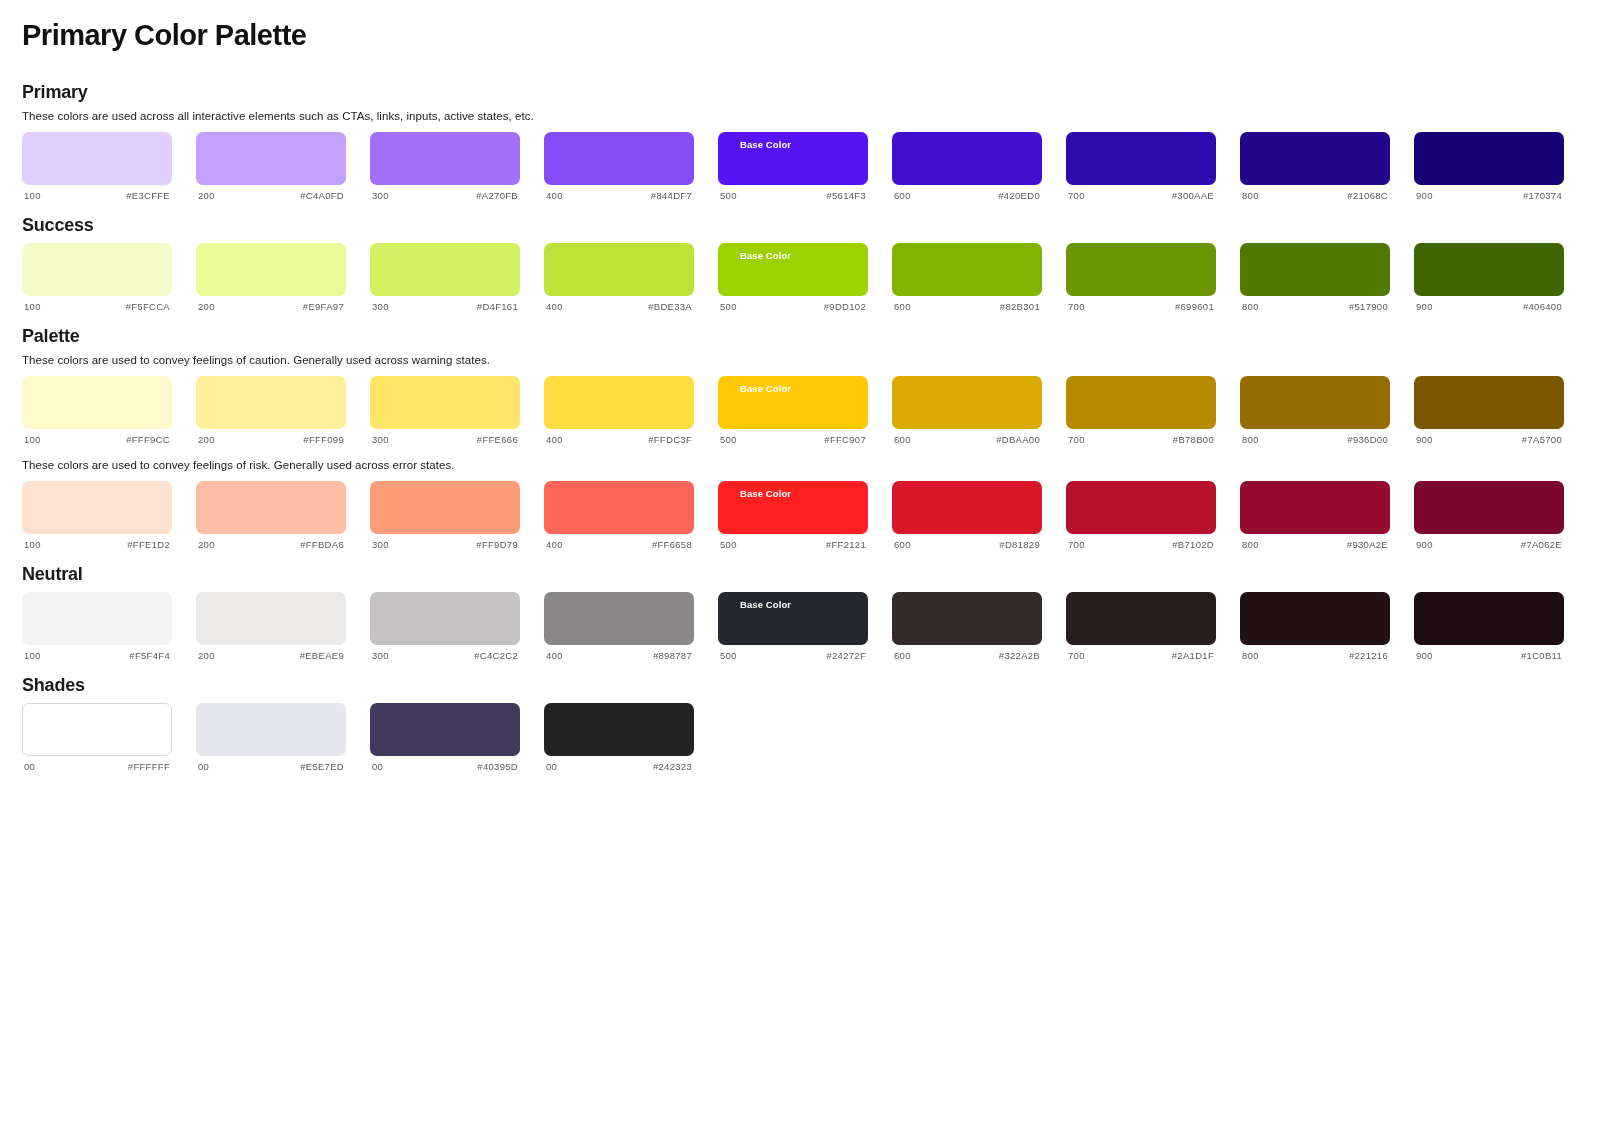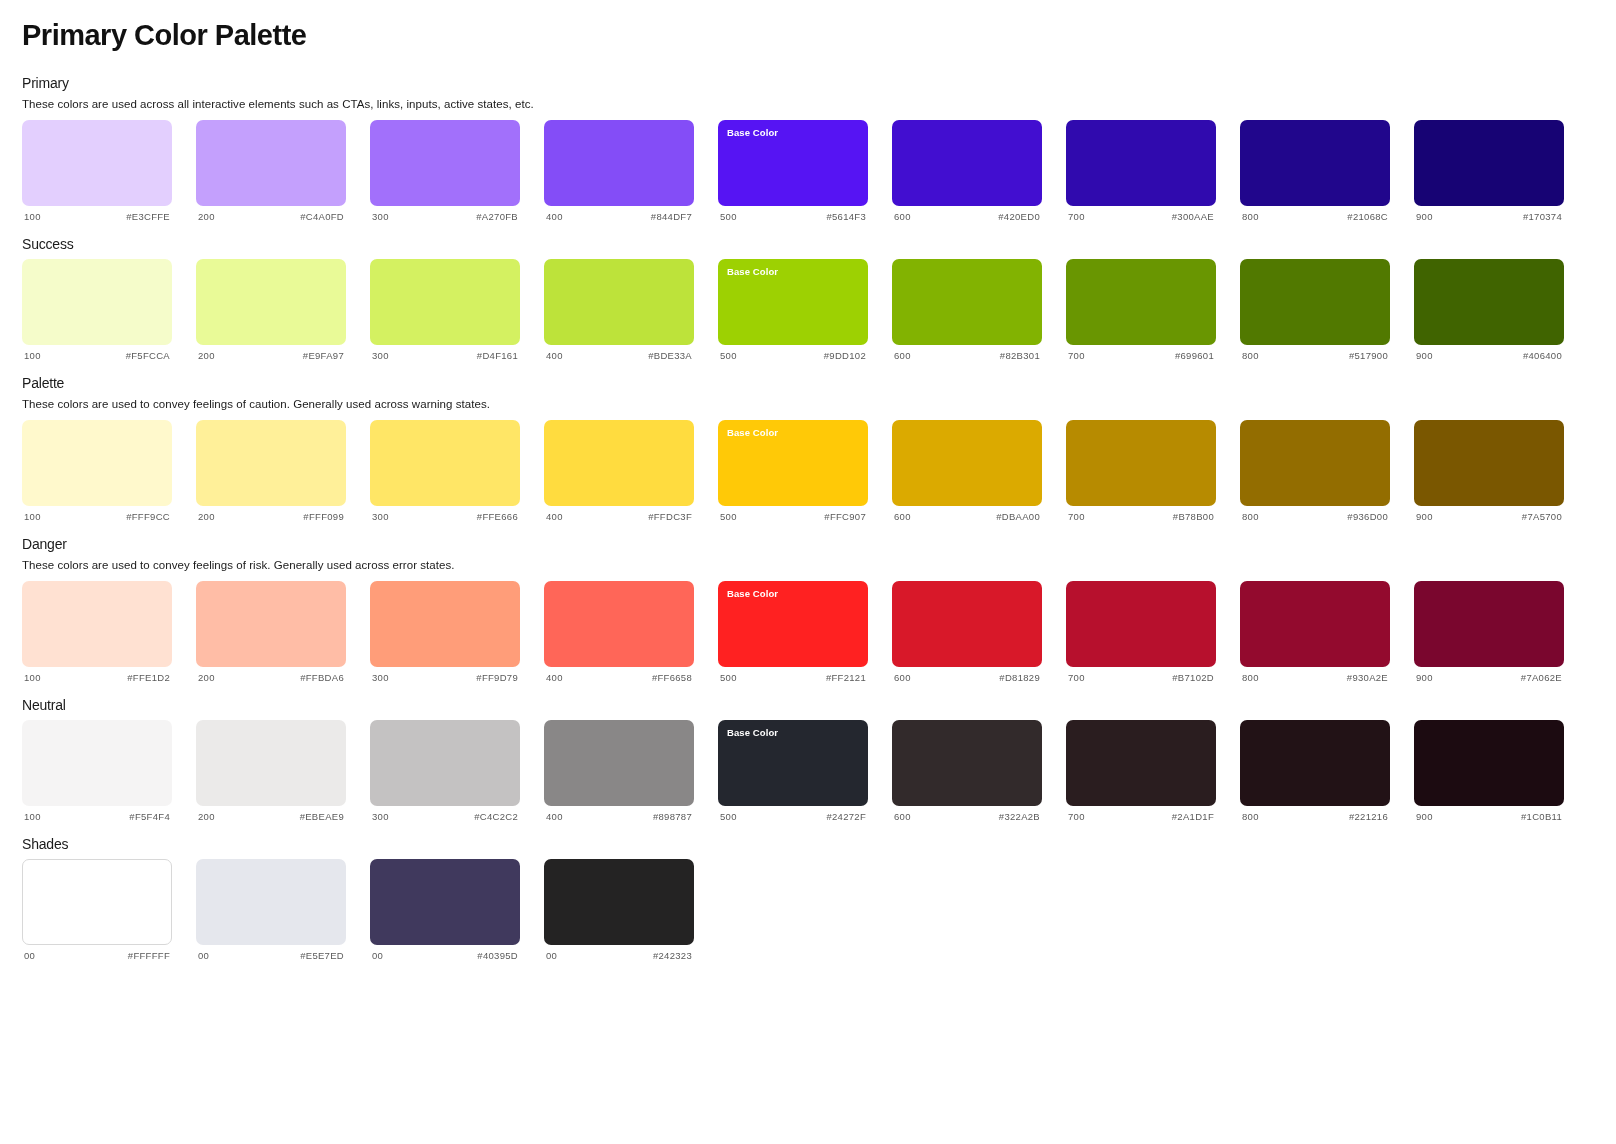--- a/index.html
+++ b/index.html
@@ -15,51 +15,51 @@
     height: 1144px;
     padding: 18px 22px 0 22px;
     position: relative;
     overflow: hidden;
   }
   .page-title {
     font-size: 29px;
     font-weight: bold;
     letter-spacing: -0.5px;
     color: #111111;
-    margin-bottom: 22px;
+    margin-bottom: 29px;
     line-height: 1.2;
   }
   .section { margin-bottom: 4px; }
   .section-name {
-    font-size: 14px;
-    font-weight: normal;
+    font-size: 18px;
+    font-weight: bold;
     color: #1a1a1a;
     letter-spacing: -0.2px;
     margin-bottom: 7px;
   }
   .section-desc {
     font-size: 11.5px;
     color: #1b1b1b;
     margin-bottom: 10px;
     letter-spacing: 0.05px;
   }
   .swatch-row {
     display: flex;
     gap: 24px;
     margin-bottom: 14px;
   }
   .swatch {
     width: 150px;
     flex: 0 0 150px;
   }
   .swatch-chip {
-    height: 86px;
+    height: 53px;
     border-radius: 7px;
     position: relative;
-    padding: 7px 9px;
+    padding: 7px 22px;
   }
   .swatch-chip.bordered {
     border: 1px solid #d8d8d8;
   }
   .base-label {
     font-size: 9.5px;
     font-weight: bold;
     color: #ffffff;
     letter-spacing: 0.1px;
   }
@@ -289,21 +289,20 @@
           <div class="swatch">
             <div class="swatch-chip" style="background: rgb(122, 87, 0);"></div>
             <div class="swatch-meta">
               <span class="swatch-step">900</span>
               <span class="swatch-hex">#7A5700</span>
             </div>
           </div>
         </div>
       </div>
       <div class="section">
-        <div class="section-name">Danger</div>
         <div class="section-desc">These colors are used to convey feelings of risk. Generally used across error states.</div>
         <div class="swatch-row">
           <div class="swatch">
             <div class="swatch-chip" style="background: rgb(255, 225, 210);"></div>
             <div class="swatch-meta">
               <span class="swatch-step">100</span>
               <span class="swatch-hex">#FFE1D2</span>
             </div>
           </div>
           <div class="swatch">

